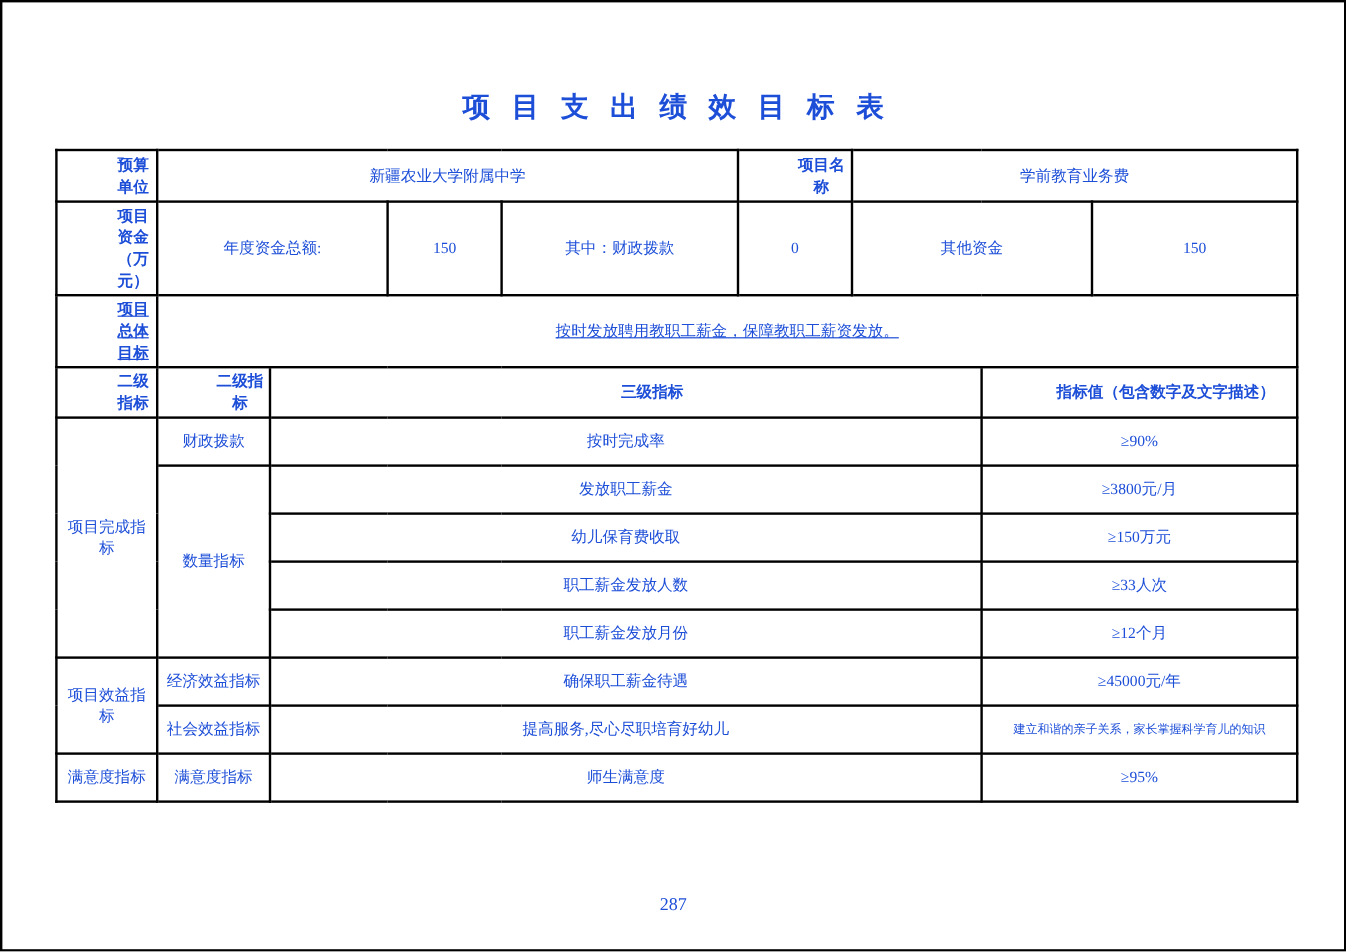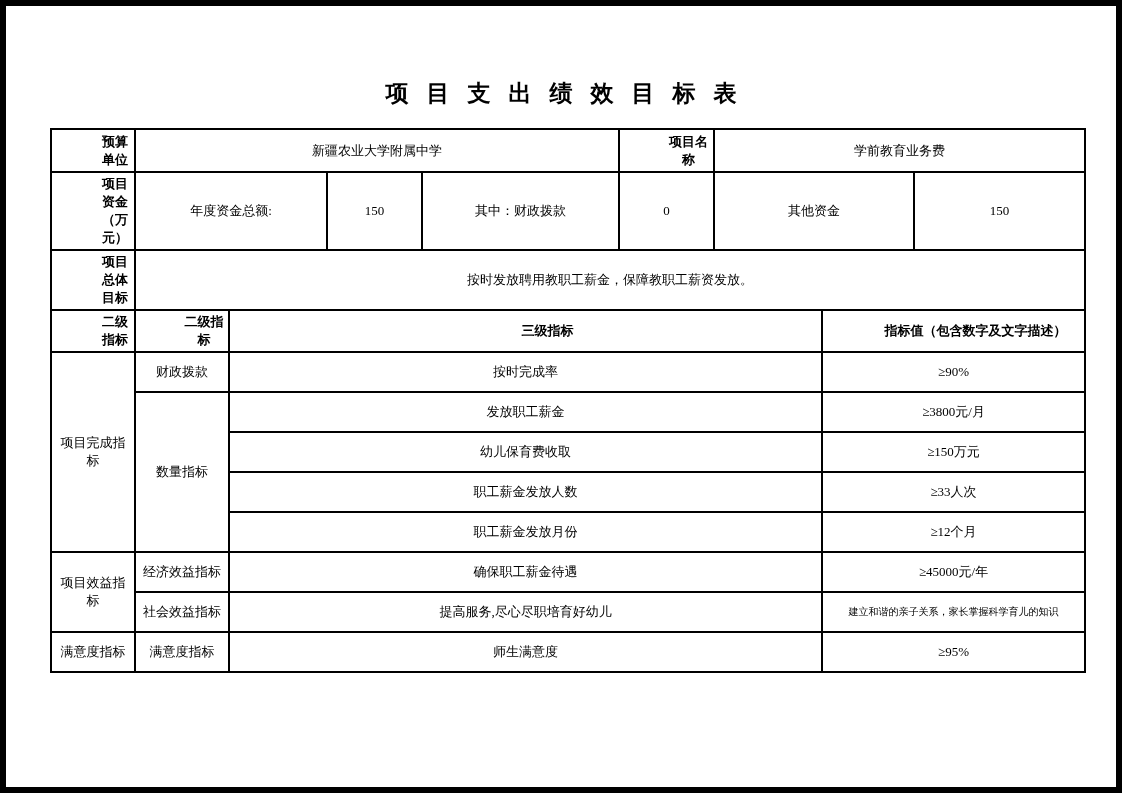--- a/index.html
+++ b/index.html
@@ -2,23 +2,23 @@
 <html><head>
 <meta charset="utf-8">
 <style>
   * { margin: 0; padding: 0; box-sizing: border-box; }
   html, body { background: #e8e8e8; }
   .page {
     position: relative;
     width: 1122px;
     height: 793px;
     background: #ffffff;
-    border: 6px solid #000000;
+    border: 2px solid #000000;
     font-family: "Liberation Serif", "DejaVu Serif", serif;
-    color: #000000;
+    color: #1d4ed8;
     overflow: hidden;
   }
   .doc-title {
     position: absolute;
     top: 72px;
     left: 0;
     width: 100%;
     text-align: center;
     font-size: 23px;
     font-weight: bold;
@@ -38,21 +38,21 @@
     border: 2px solid #000;
     text-align: center;
     vertical-align: middle;
     padding: 2px 4px;
     font-weight: normal;
     overflow: hidden;
   }
   table.perf th { font-weight: bold; padding-left: 48px; }
   tr.r1 { height: 43px; }
   tr.r2 { height: 39px; font-family: Liberation Serif, serif; }
-  tr.r3 { height: 49px; }
+  tr.r3 { height: 49px; text-decoration: underline; }
   tr.r4 { height: 42px; }
   tr.rind { height: 40px; }
   td.goal {
     text-align: left;
     vertical-align: top;
     padding: 4px 8px;
   }
   td.l3 {
     text-align: left;
     padding-left: 7px;
@@ -150,14 +150,15 @@
       </tr>
       <tr class="rind">
         <td>满意度指标</td>
         <td>满意度指标</td>
         <td colspan="5" class="l3">师生满意度</td>
         <td colspan="2" class="val">≥95%</td>
       </tr>
     </tbody>
   </table>
 
+  <div class="page-number">287</div>
 
 </div>
 
 </body></html>

